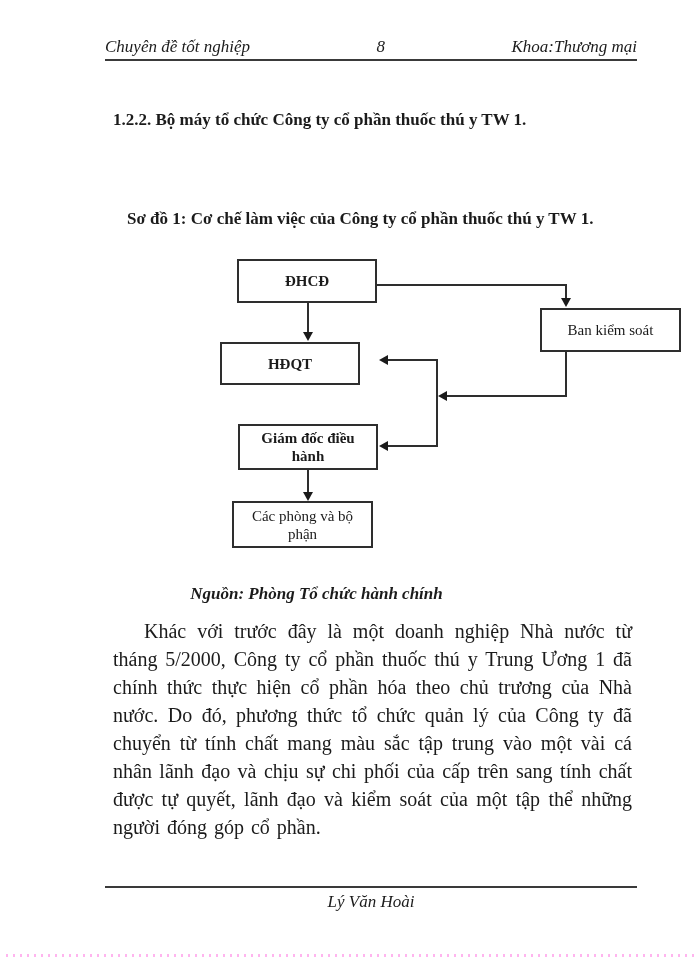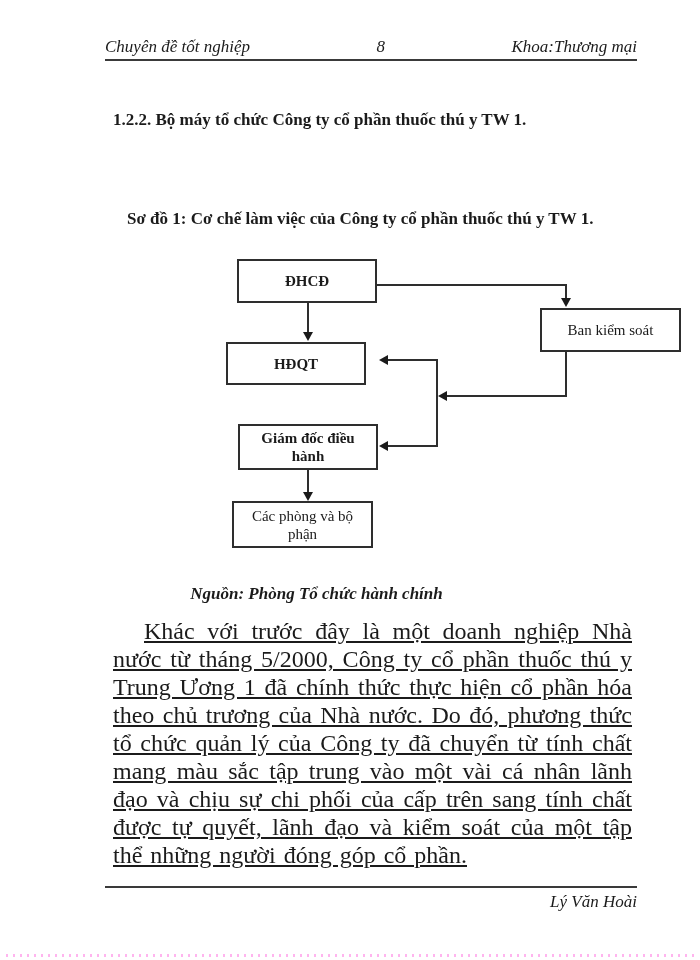--- a/index.html
+++ b/index.html
@@ -14,57 +14,56 @@
   
   .header-row{
     position:absolute;top:37px;left:105px;width:532px;
     display:flex;justify-content:space-between;align-items:baseline;
     font-style:italic;font-size:17px;
   }
   .header-rule{position:absolute;top:59px;left:105px;width:532px;height:2px;background:#3a3a3a;}
   .footer-rule{position:absolute;top:886px;left:105px;width:532px;height:2px;background:#3a3a3a;}
   .footer-row{
     position:absolute;top:892px;left:105px;width:532px;
-    display:flex;justify-content:flex-end;align-items:baseline;
+    display:flex;justify-content:center;align-items:baseline;
     font-style:italic;font-size:17px;
   }
   .pink-dotted{
     position:absolute;top:954px;left:6px;width:688px;height:3px;
     background:repeating-linear-gradient(90deg,#ffb5ef 0 2px,transparent 2px 7px);
   }
   
   .h-section{position:absolute;top:110px;left:113px;width:519px;font-weight:bold;font-size:17px;}
   .h-sub{position:absolute;top:146px;left:113px;width:519px;font-weight:bold;font-size:17px;line-height:31px;text-align:justify;}
   .h-caption{position:absolute;top:209px;left:127px;width:505px;font-weight:bold;font-size:17px;}
   
   .dbox{
     position:absolute;box-sizing:border-box;border:2px solid #2e2e2e;background:#fff;
     display:flex;align-items:center;justify-content:center;text-align:center;
     font-size:15px;line-height:18px;padding:1px 4px;
   }
   .dbox.bold{font-weight:bold;}
   .b-dhcd{left:237px;top:259px;width:140px;height:44px;}
   .b-bks{left:492px;top:308px;width:141px;height:44px;margin-left:48px;}
-  .b-hdqt{left:226px;top:342px;width:140px;height:43px;}
+  .b-hdqt{left:220px;top:342px;width:140px;height:43px;}
   .b-gd{left:238px;top:424px;width:140px;height:46px;}
   .b-cp{left:232px;top:501px;width:141px;height:47px;}
   .dline{position:absolute;background:#2e2e2e;}
   .arr{position:absolute;width:0;height:0;}
   .arr-down{border-left:5px solid transparent;border-right:5px solid transparent;border-top:9px solid #1b1b1b;}
   .arr-left{border-top:5px solid transparent;border-bottom:5px solid transparent;border-right:9px solid #1b1b1b;}
   
   .source-note{
     position:absolute;top:584px;left:0;width:633px;text-align:center;
     font-weight:bold;font-style:italic;font-size:17px;
   }
   .body-par{
     position:absolute;top:617px;left:113px;width:519px;
-    font-size:24px;line-height:28px;text-align:justify;text-indent:31px;
+    font-size:20px;line-height:28px;text-align:justify;text-indent:31px;
     word-spacing:2px;
-    text-decoration:underline;
   }
 </style>
 </head>
 <body>
 
 <div class="page">
 
   <div class="header-row">
     <span>Chuyên đề tốt nghiệp</span>
     <span>8</span>

